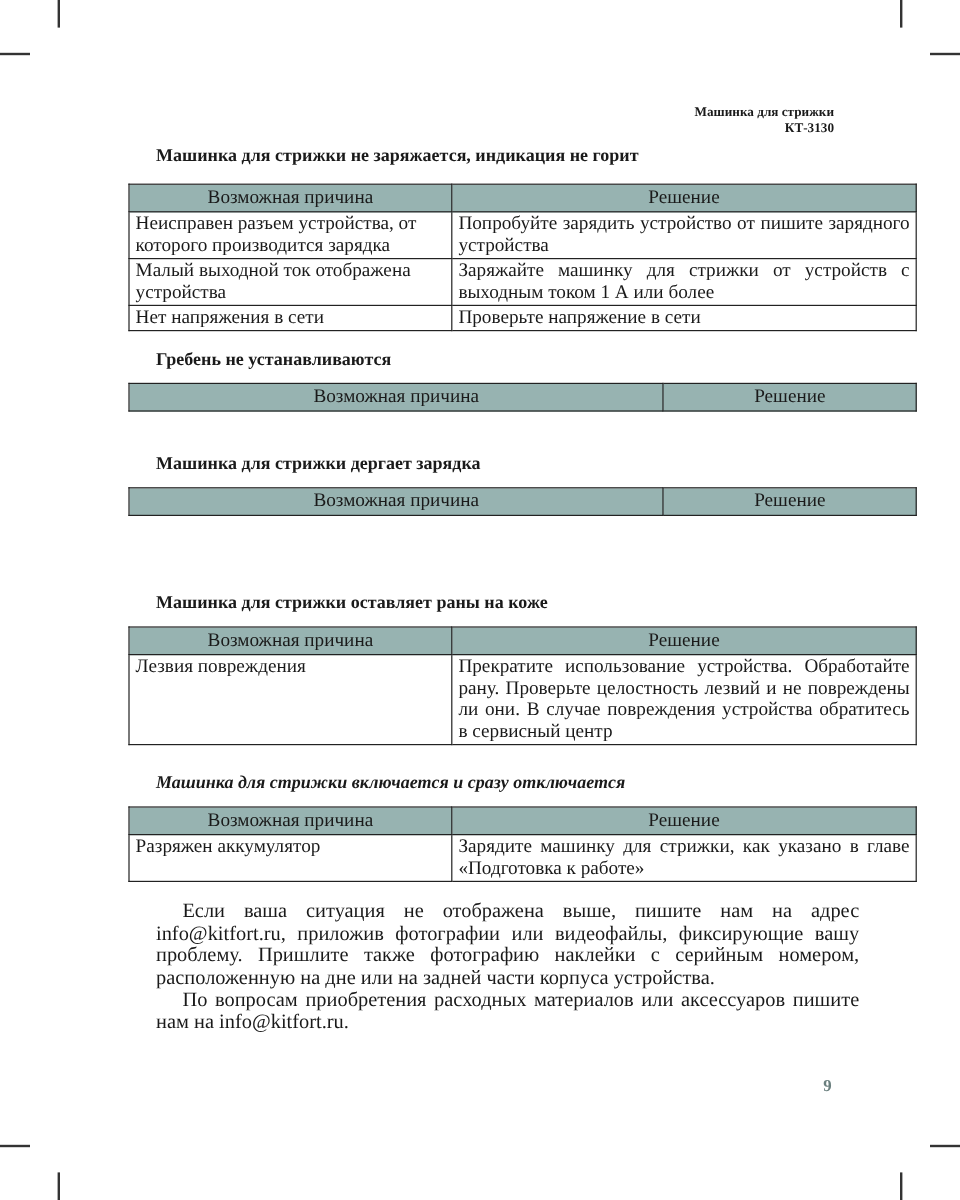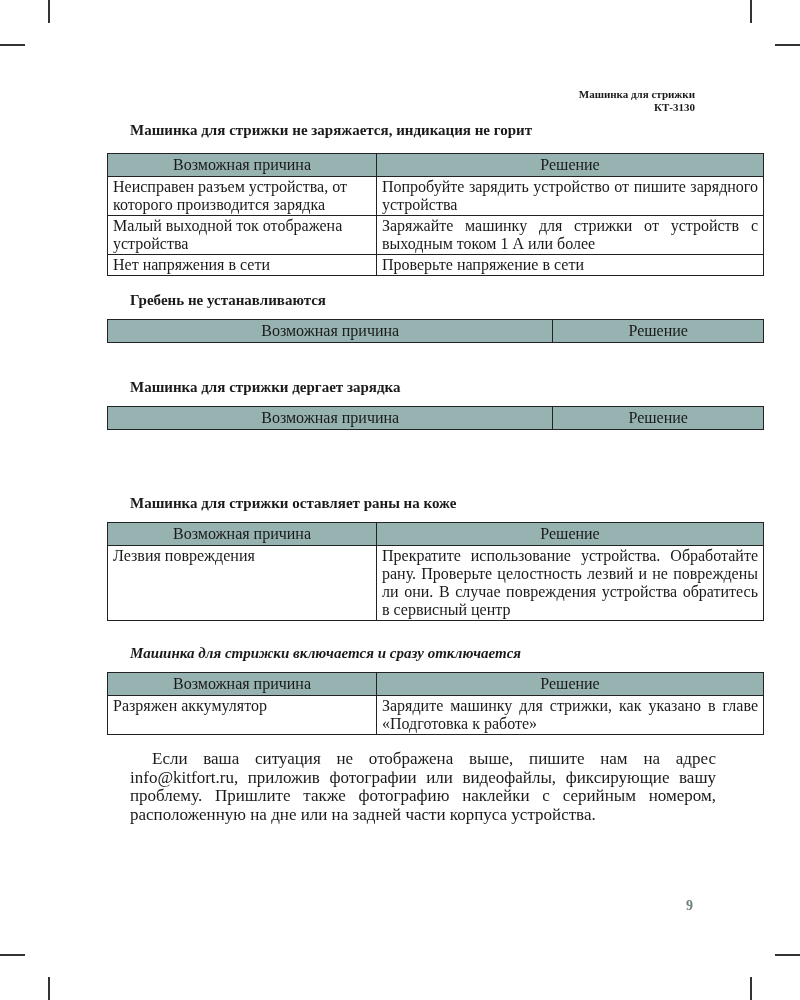--- a/index.html
+++ b/index.html
@@ -102,15 +102,16 @@
   </tr>
   <tr>
     <td class="c1">Разряжен аккумулятор</td>
     <td class="c2">Зарядите машинку для стрижки, как указано в главе «Подготовка к работе»</td>
   </tr>
 </tbody>
   </table>
 
 <div class="para" style="top:750px;">
   <p>Если ваша ситуация не отображена выше, пишите нам на адрес info@kitfort.ru, приложив фотографии или видеофайлы, фиксирующие вашу проблему. Пришлите также фотографию наклейки с серийным номером, расположенную на дне или на задней части корпуса устройства.</p>
+  <p>По вопросам приобретения расходных материалов или аксессуаров пишите нам на info@kitfort.ru.</p>
 </div>
 
 <div class="page-number">9</div>
 
 </body></html>

